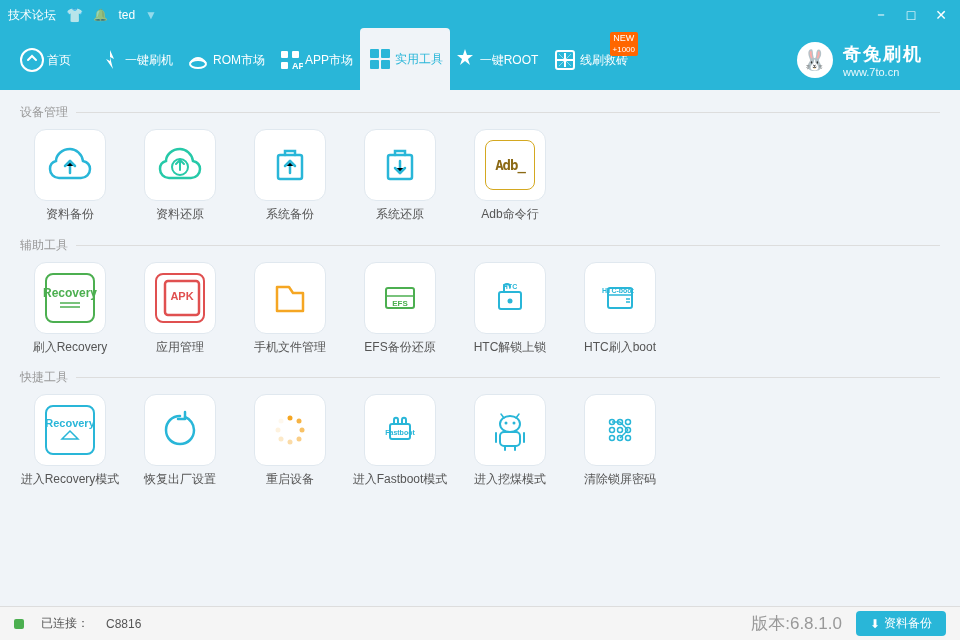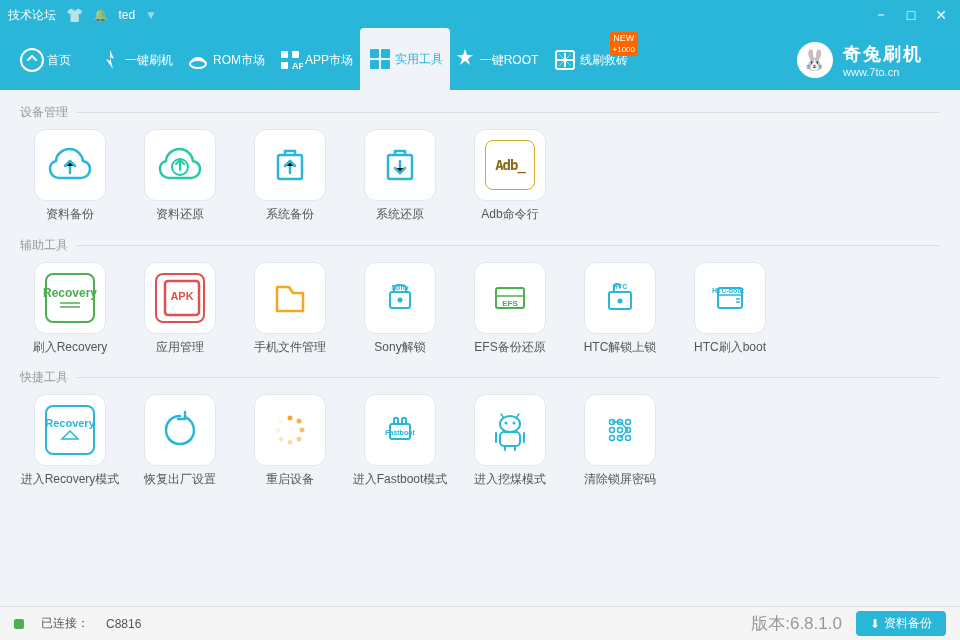--- a/index.html
+++ b/index.html
@@ -455,31 +455,20 @@
 
     <div class="tool-item">
       <div class="tool-icon-box">
         <svg width="46" height="46" viewBox="0 0 46 46">
           <path d="M10 12 L10 36 L36 36 L36 18 L26 18 L22 12 Z" fill="none" stroke="#f5a623" stroke-width="2.5" stroke-linejoin="round"></path>
         </svg>
       </div>
       <span class="tool-label">手机文件管理</span>
     </div>
 
-    <div class="tool-item">
-      <div class="tool-icon-box">
-        <svg width="48" height="48" viewBox="0 0 48 48">
-          <rect x="14" y="18" width="20" height="16" rx="2" fill="none" stroke="#29b6d8" stroke-width="2"></rect>
-          <path d="M18 18 L18 14 C18 10 30 10 30 14 L30 18" fill="none" stroke="#29b6d8" stroke-width="2"></path>
-          <circle cx="24" cy="26" r="2.5" fill="#29b6d8"></circle>
-          <text x="24" y="16" text-anchor="middle" font-size="7" fill="#29b6d8" font-weight="bold">Sony</text>
-        </svg>
-      </div>
-      <span class="tool-label">Sony解锁</span>
-    </div>
 
     <div class="tool-item">
       <div class="tool-icon-box">
         <svg width="48" height="48" viewBox="0 0 48 48">
           <rect x="10" y="14" width="28" height="20" rx="2" fill="none" stroke="#4caf50" stroke-width="2"></rect>
           <line x1="10" y1="22" x2="38" y2="22" stroke="#4caf50" stroke-width="1.5"></line>
           <text x="24" y="32" text-anchor="middle" font-size="8" fill="#4caf50" font-weight="bold">EFS</text>
         </svg>
       </div>
       <span class="tool-label">EFS备份还原</span>

